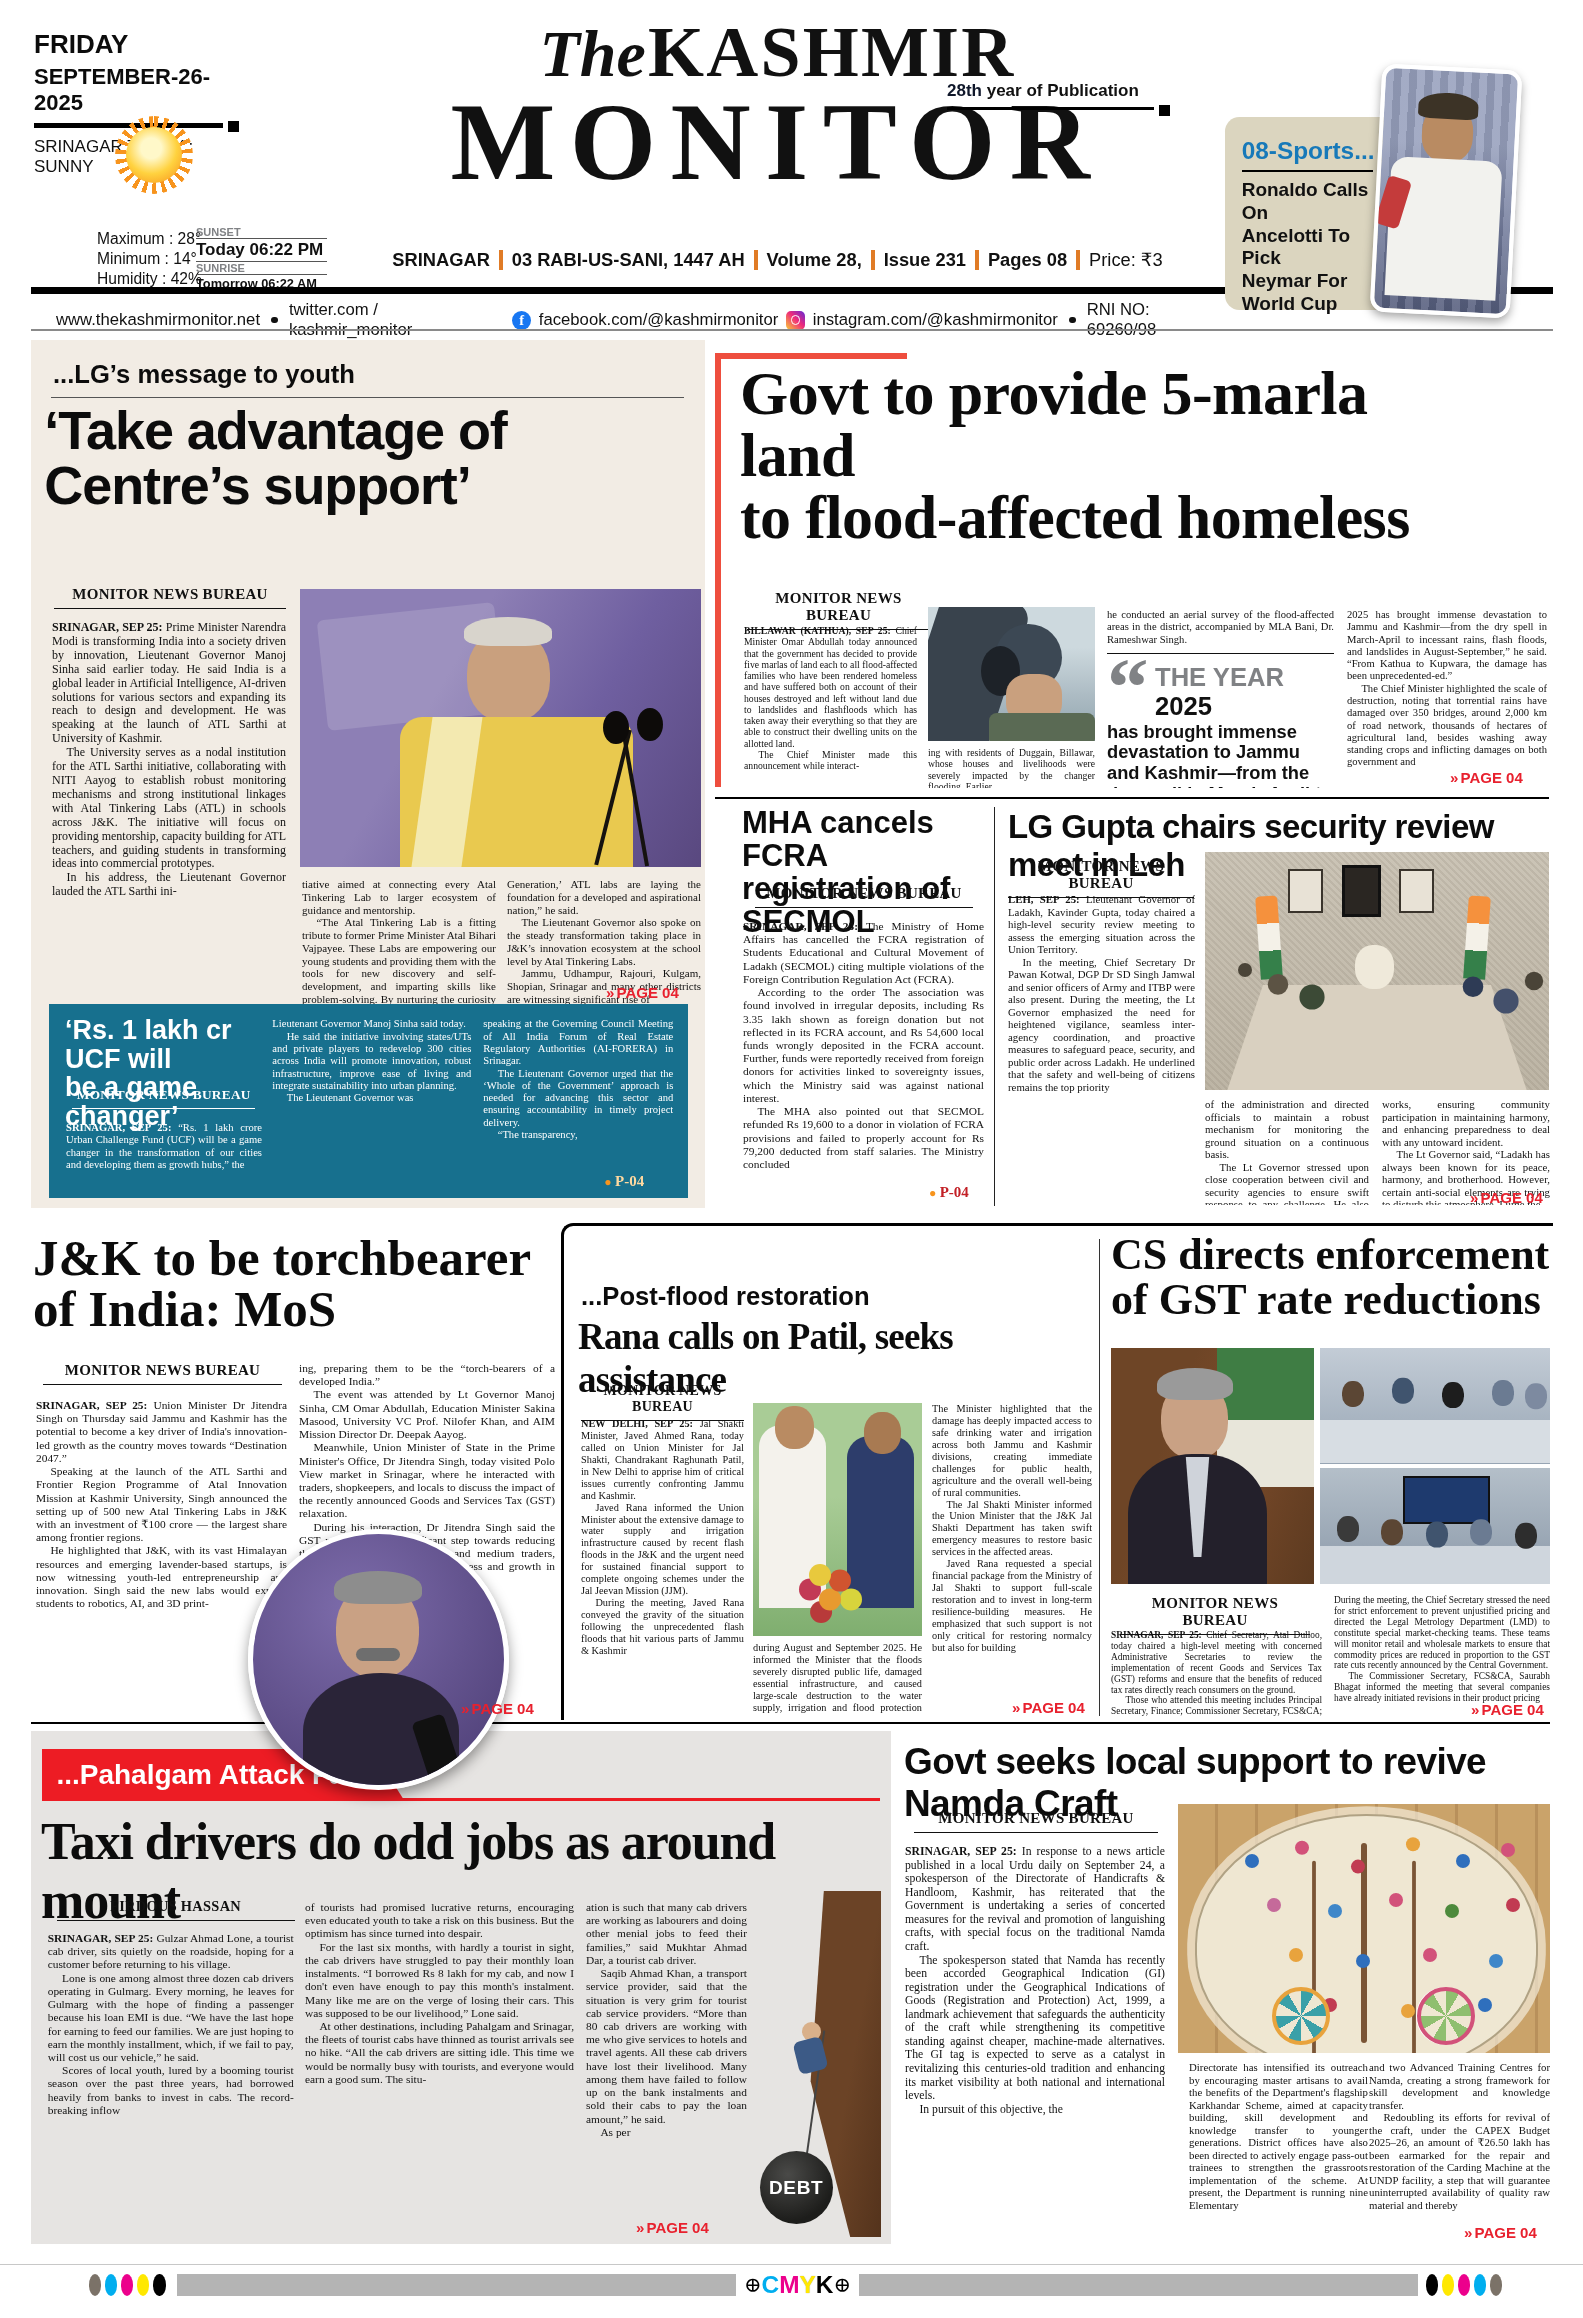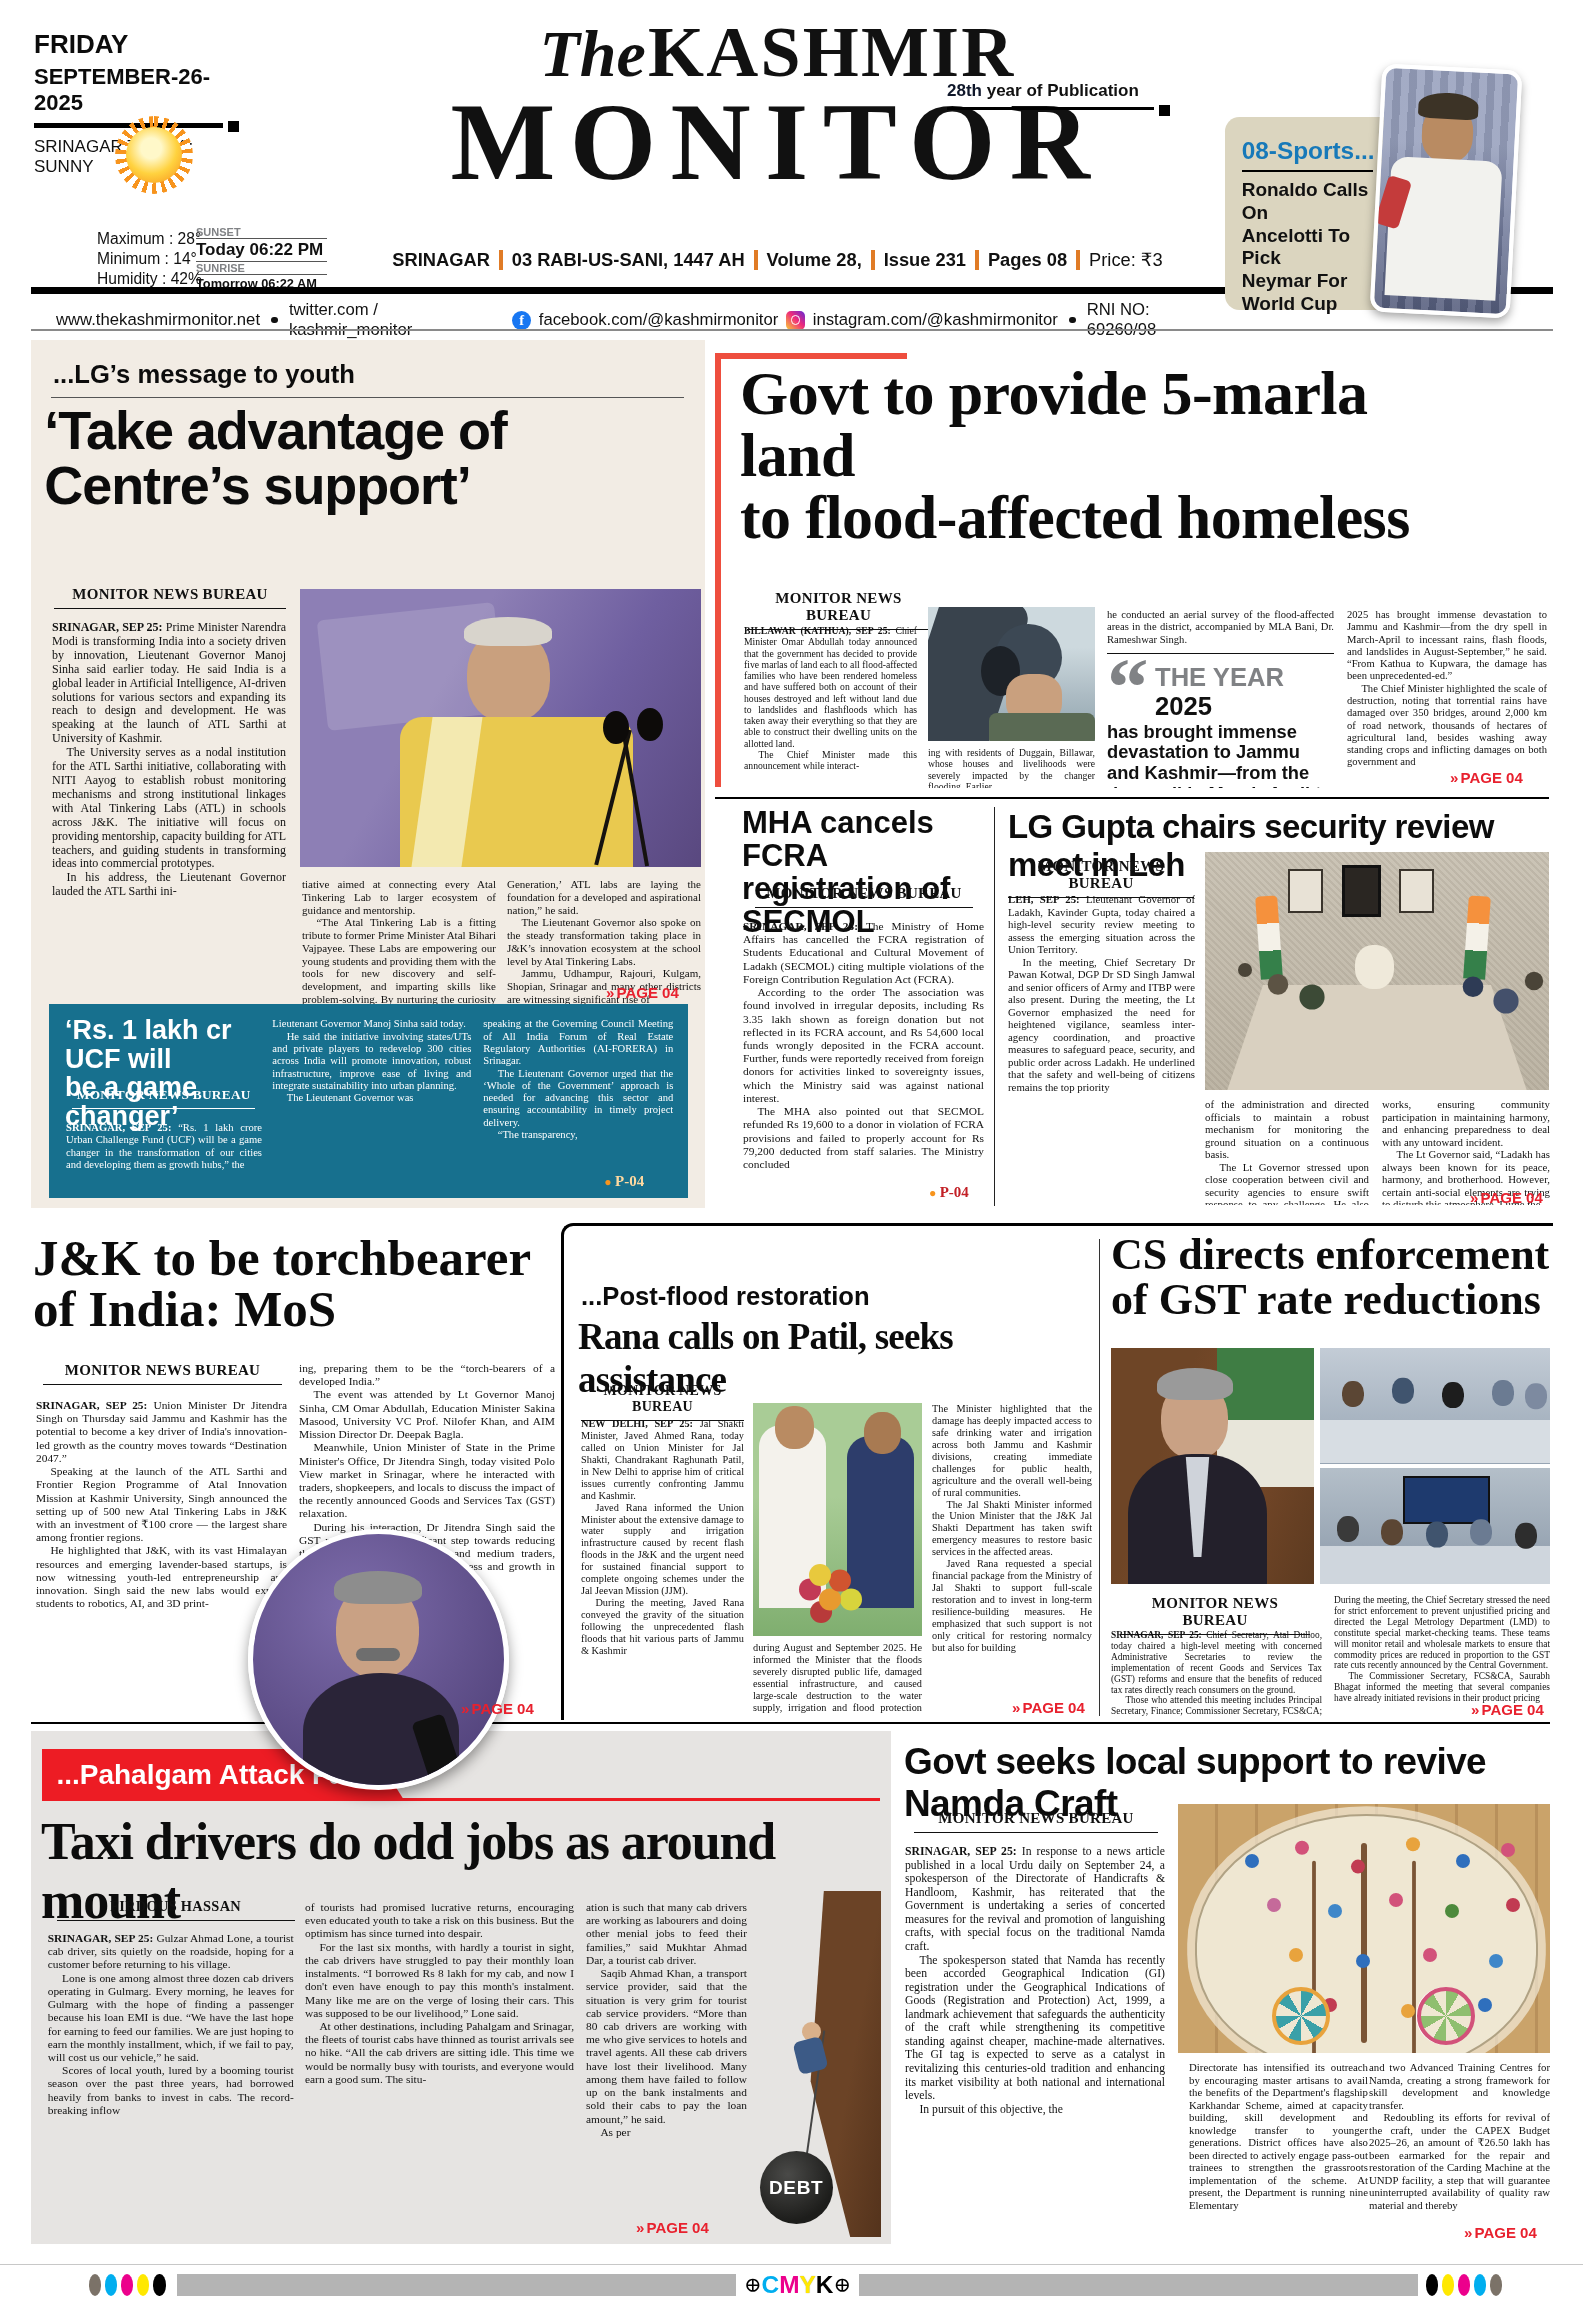--- a/index.html
+++ b/index.html
@@ -271,21 +271,21 @@
   <div class="serif hl prewrap abs" style="left:33px;top:1233px;width:528px;font-size:51px;line-height:1.0;">J&amp;K to be torchbearer
 of India: MoS</div>
   <div class="byline abs" style="left:43px;top:1362px;width:239px;">MONITOR NEWS BUREAU</div>
   <div class="jbox abs" style="left:36px;top:1399px;width:251px;height:317px;font-size:11.4px;">
       <p><b>SRINAGAR, SEP 25: </b>Union Minister Dr Jitendra Singh on Thursday said Jammu and Kashmir has the potential to become a key driver of India's innovation-led growth as the country moves towards “Destination 2047.”</p>
       <p>Speaking at the launch of the ATL Sarthi and Frontier Region Programme of Atal Innovation Mission at Kashmir University, Singh announced the setting up of 500 new Atal Tinkering Labs in J&amp;K with an investment of ₹100 crore — the largest share among frontier regions.</p>
       <p>He highlighted that J&amp;K, with its vast Himalayan resources and emerging lavender-based startups, is now witnessing youth-led entrepreneurship and innovation. Singh said the new labs would expose students to robotics, AI, and 3D print-</p>
     </div>
   <div class="jbox abs" style="left:299px;top:1362px;width:256px;height:353px;font-size:11.4px;">
       <p>ing, preparing them to be the “torch-bearers of a developed India.”</p>
-      <p>The event was attended by Lt Governor Manoj Sinha, CM Omar Abdullah, Education Minister Sakina Masood, University VC Prof. Nilofer Khan, and AIM Mission Director Dr. Deepak Bagla.</p>
+      <p>The event was attended by Lt Governor Manoj Sinha, CM Omar Abdullah, Education Minister Sakina Masood, University VC Prof. Nilofer Khan, and AIM Mission Director Dr. Deepak Aayog.</p>
       <p>Meanwhile, Union Minister of State in the Prime Minister's Office, Dr Jitendra Singh, today visited Polo View market in Srinagar, where he interacted with traders, shopkeepers, and locals to discuss the impact of the recently announced Goods and Services Tax (GST) relaxation.</p>
       <p>During his interaction, Dr Jitendra Singh said the GST relaxation is a significant step towards reducing the financial burden on small and medium traders, while ensuring ease of doing business and growth in local markets. He assured</p>
     </div>
   <div class="photo" style="left:248px;top:1529px;width:251px;height:251px;border-radius:50%;border:5.6px solid #fff;box-shadow:0 5.6px 13.3px rgba(0,0,0,.4);background:radial-gradient(circle at 40% 30%,#7d6cab,#4a3b72);z-index:3;">
     <div class="abs" style="left:83px;top:50px;width:83px;height:94px;border-radius:46%;background:#c9a184;"></div>
     <div class="abs" style="left:81px;top:37px;width:88px;height:33px;border-radius:50% 50% 30% 30%;background:#8d8d8d;"></div>
     <div class="abs" style="left:103px;top:114px;width:44px;height:13.3px;border-radius:6.7px;background:#6e6e6e;"></div>
     <div class="abs" style="left:50px;top:139px;width:156px;height:117px;border-radius:50% 50% 0 0;background:#2a2438;"></div>
     <div class="abs" style="left:167px;top:183px;width:33px;height:61px;background:#111;transform:rotate(-18deg);border-radius:5.6px;"></div>
   </div>

